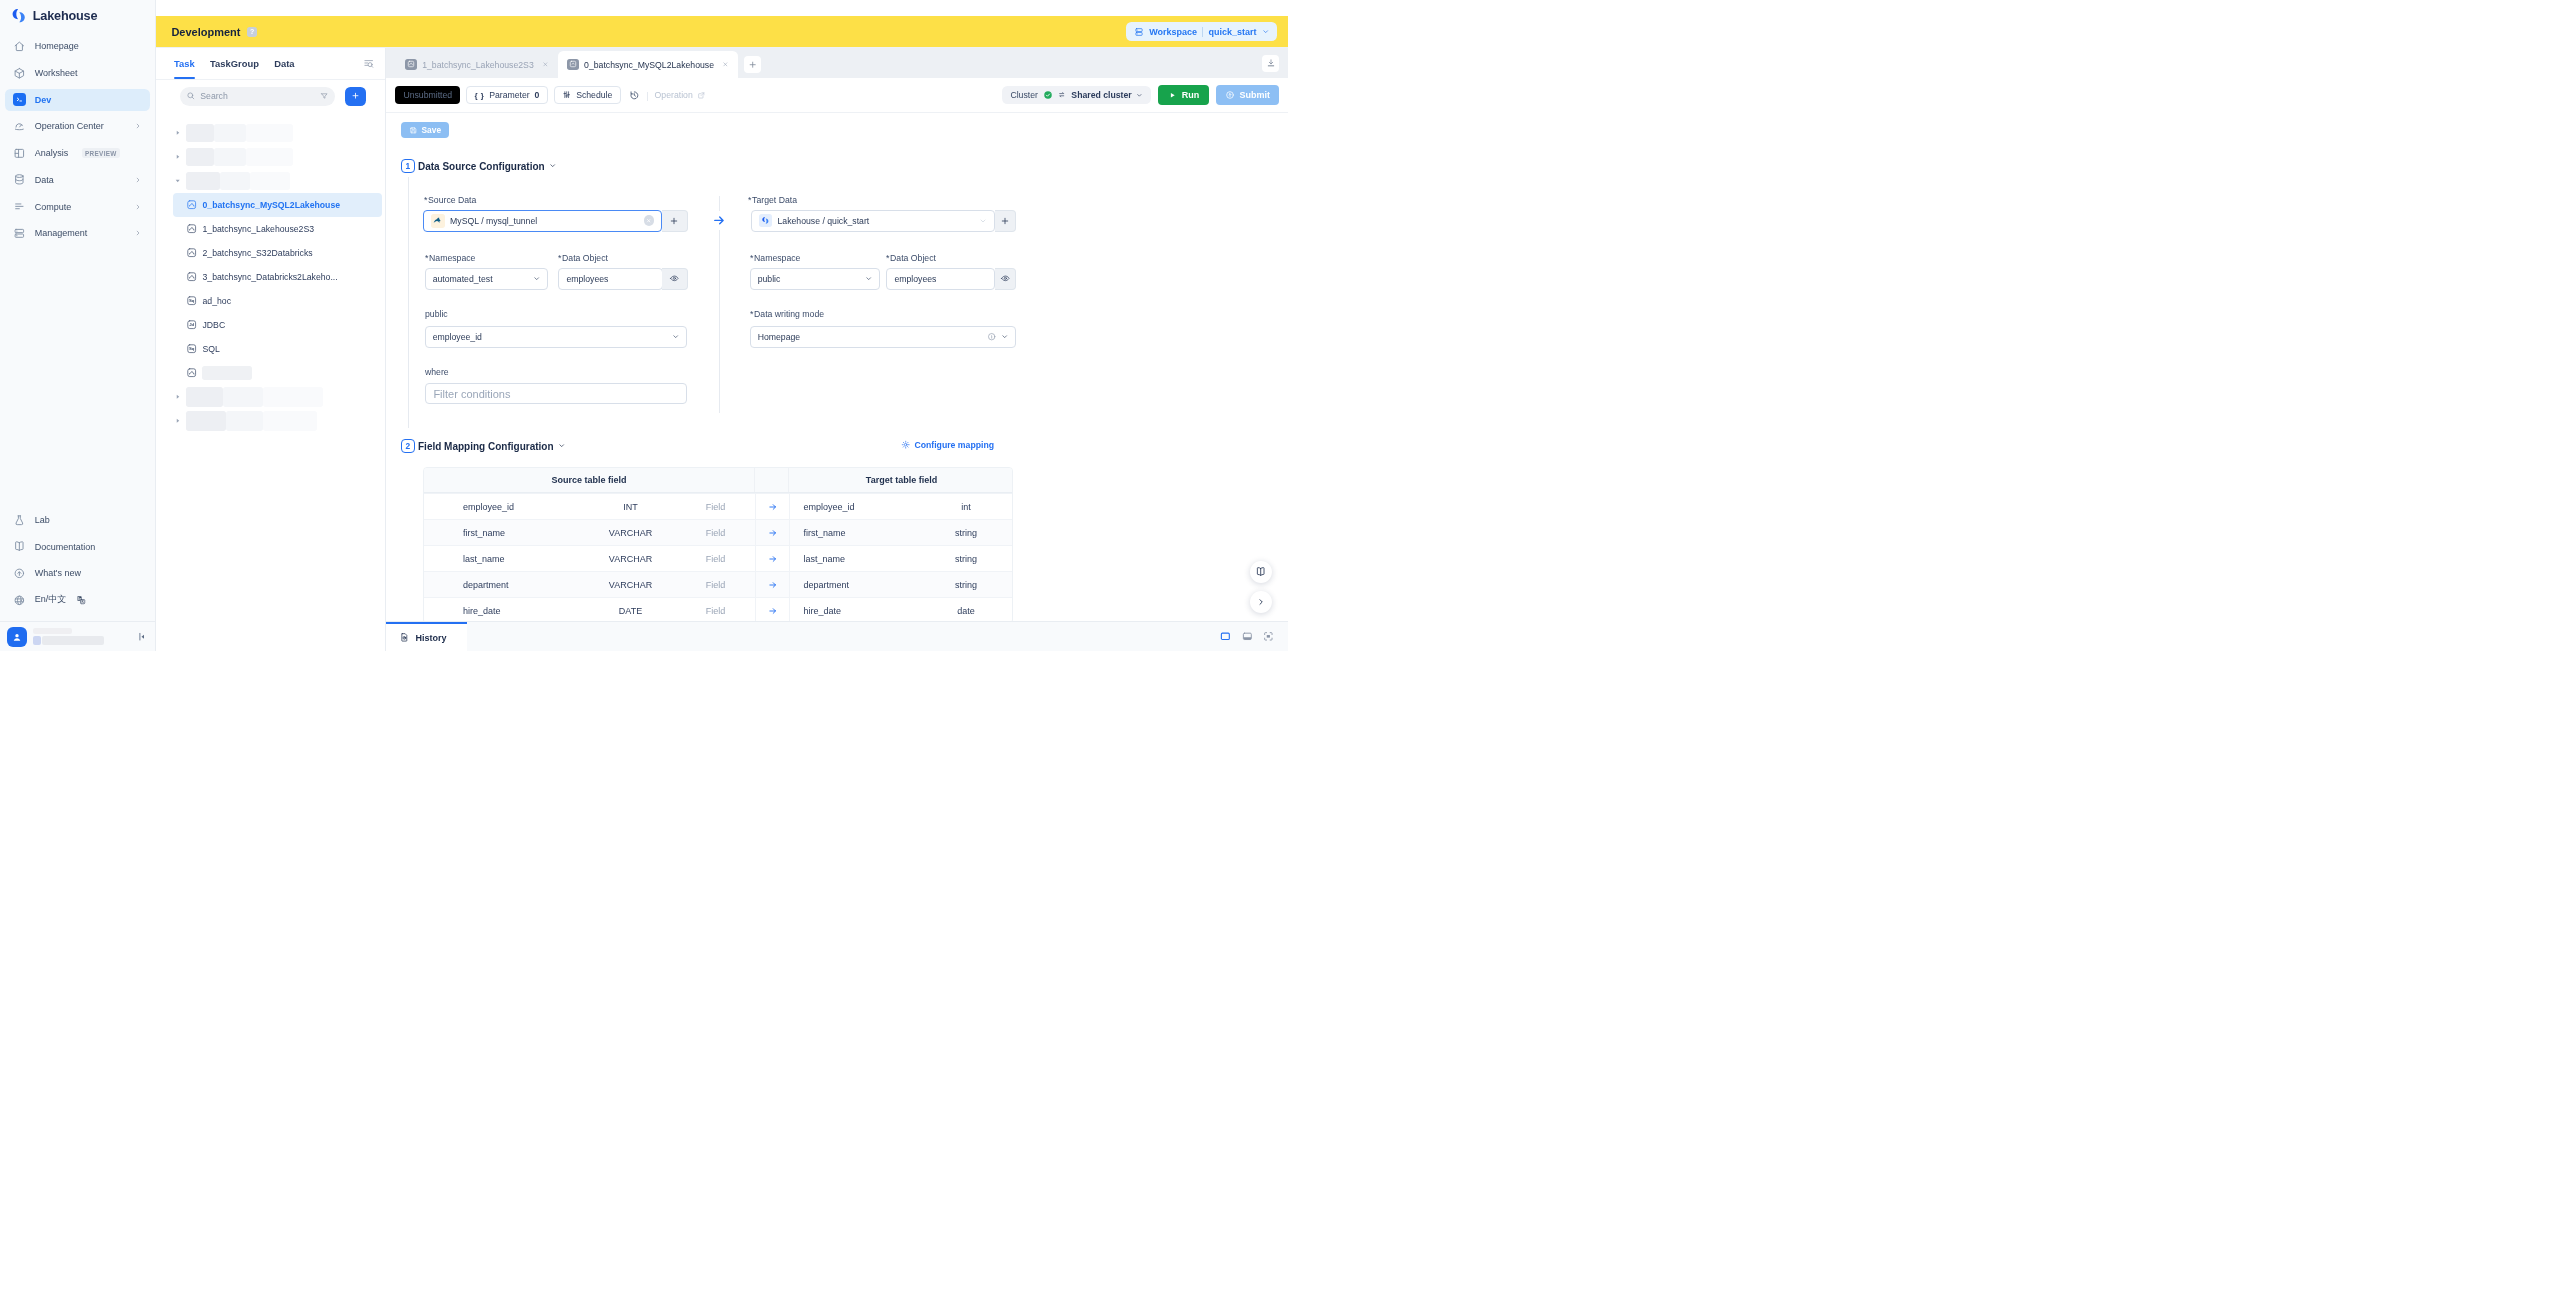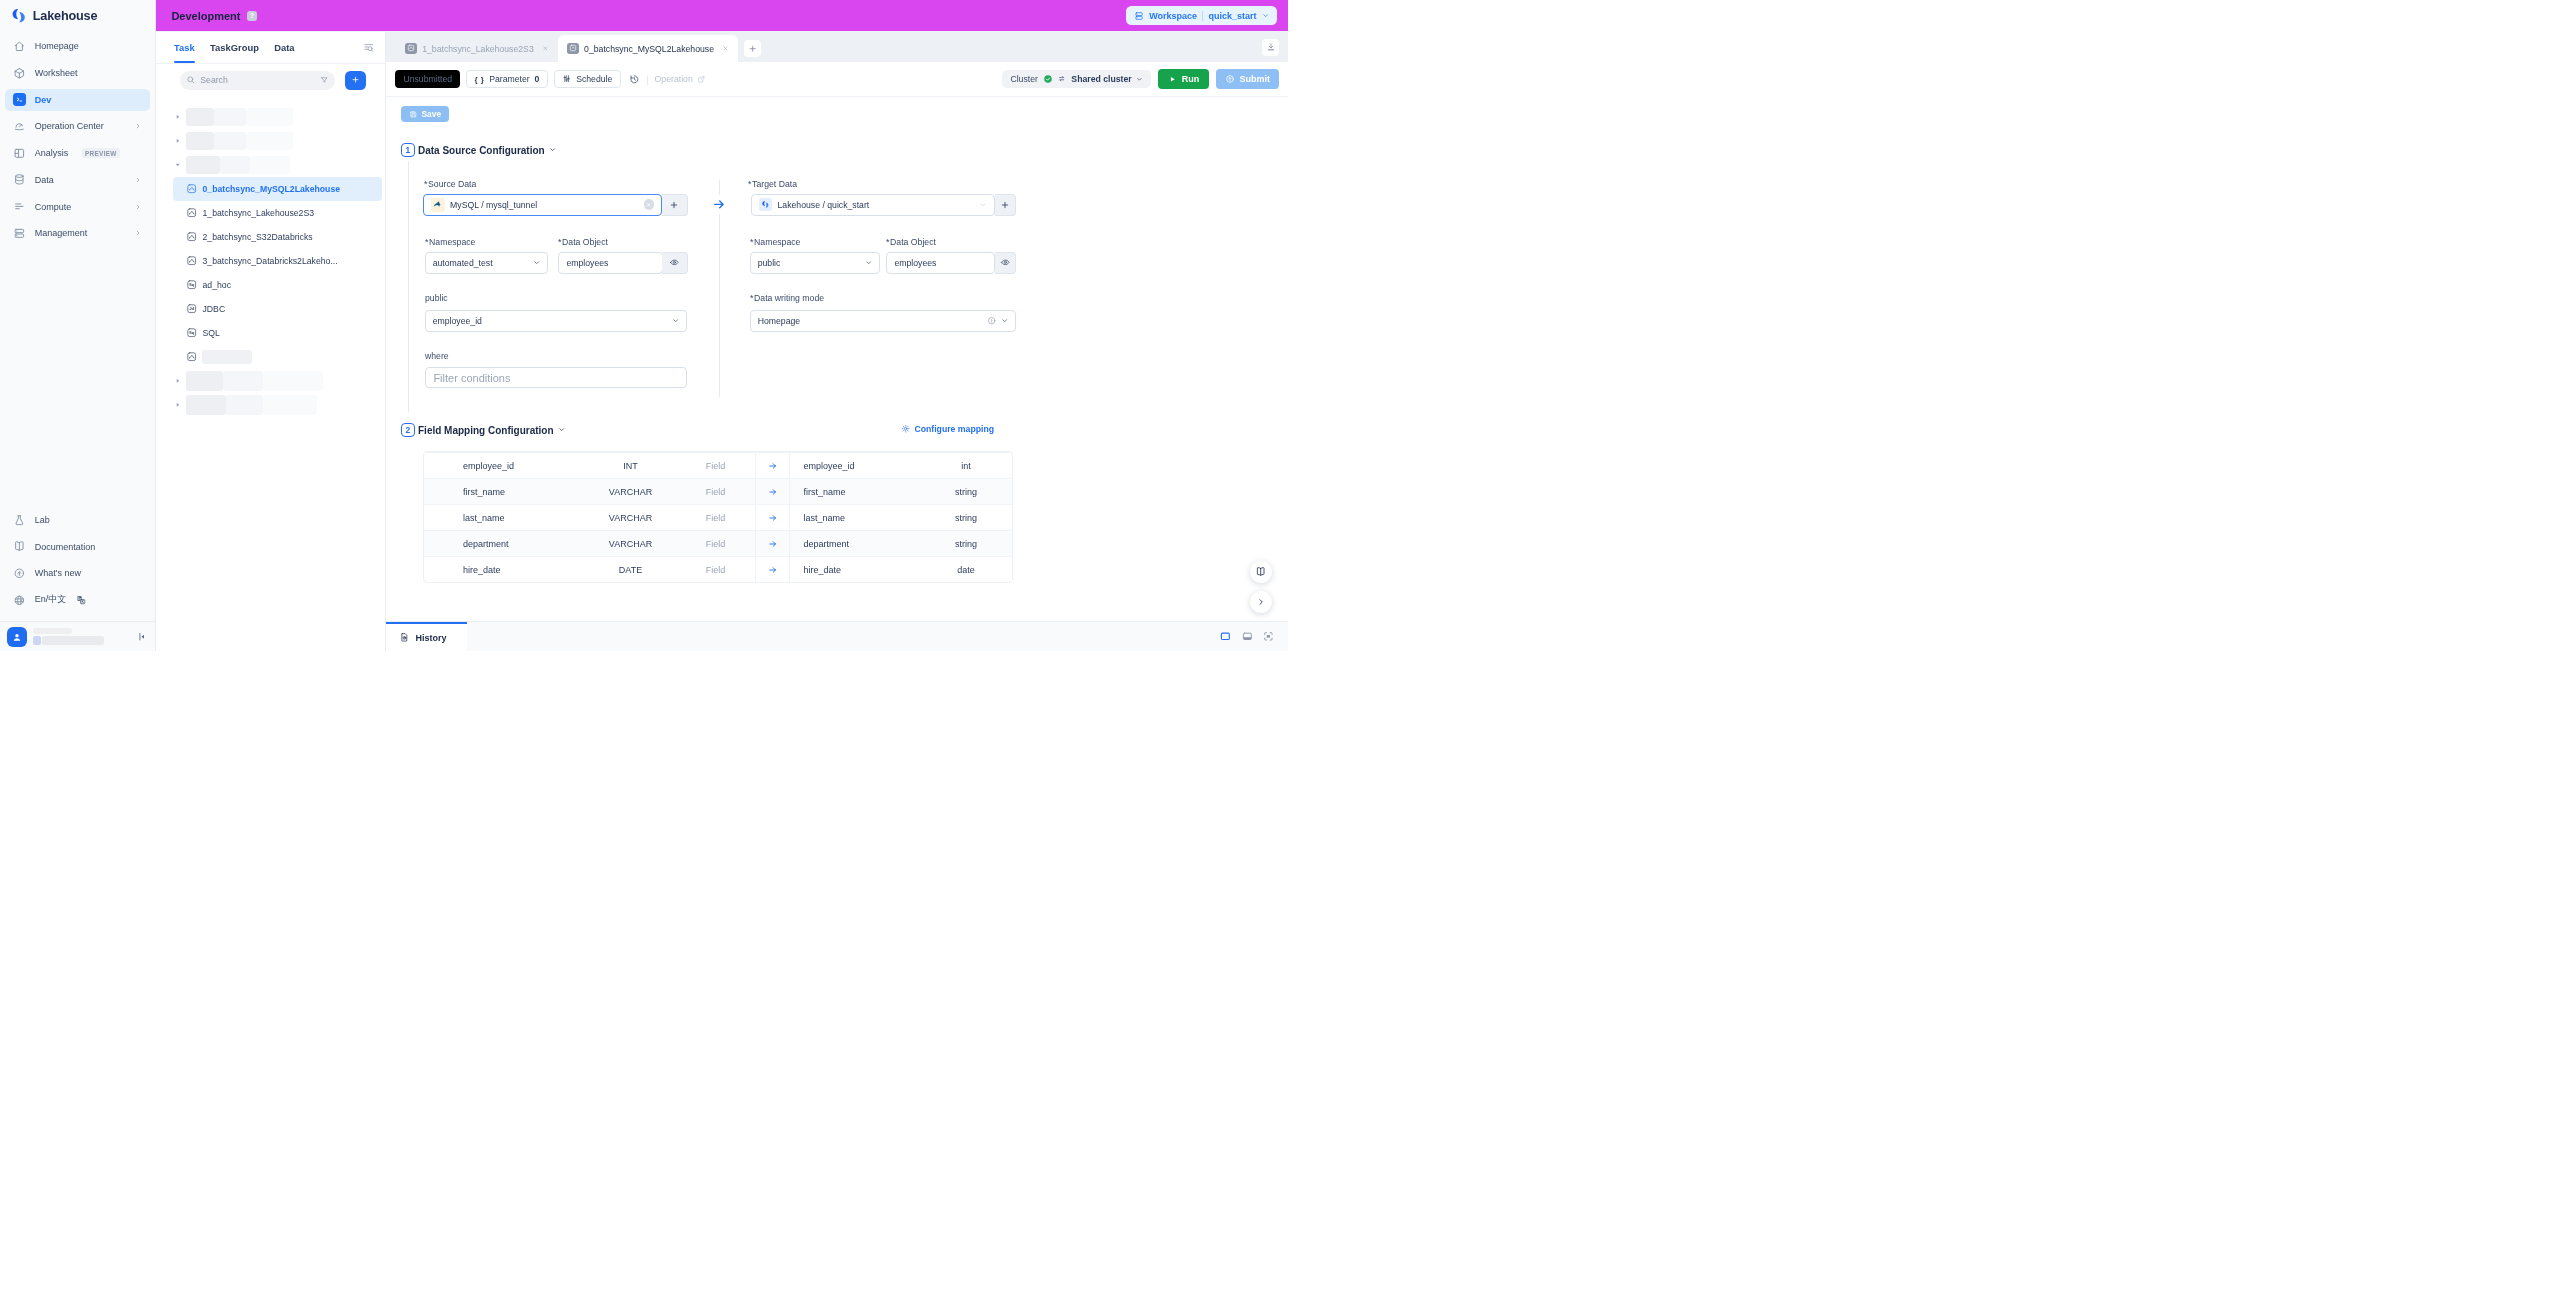--- a/index.html
+++ b/index.html
@@ -32,21 +32,21 @@
   .avatar { width:20px; height:20px; border-radius:6px; background:#1f6cf0; color:#fff; display:flex; align-items:center; justify-content:center; cursor:pointer; }
   .blur-name { display:flex; flex-direction:column; gap:2px; }
   .blur-name .r1 { width:39px; height:5.4px; background:#efeff2; border-radius:2px; }
   .blur-name .r2 { display:flex; gap:1.3px; }
   .blur-name .b1 { width:8px; height:8.7px; background:#ccd6f2; border-radius:2px; }
   .blur-name .b2 { width:62px; height:8.7px; background:#e8eaee; border-radius:2px; }
   .collapse-btn { margin-left:auto; color:#5b6b84; cursor:pointer; }
 
   
   .right-col { flex:1; display:flex; flex-direction:column; min-width:0; }
-  .topbar { height:32px; background:#d946ef; border-bottom:0.7px solid #eef1f5; display:flex; align-items:center; padding:0 10.7px 0 15.4px; flex:none; }
+  .topbar { height:32px; background:#fde047; border-bottom:0.7px solid #eef1f5; display:flex; align-items:center; padding:0 10.7px 0 15.4px; flex:none;margin-top:16px; }
   .topbar h1 { font-size:11px; font-weight:700; color:#16233e; margin:0; }
   .help-chip { width:10px; height:10px; background:#c7cfda; color:#fff; border-radius:2.7px; font-size:7px; font-weight:700; display:flex; align-items:center; justify-content:center; margin-left:6.7px; cursor:pointer; }
   .ws-pill { margin-left:auto; background:#e7f3fd; border-radius:5.4px; padding:4.7px 8px; display:flex; align-items:center; gap:5.4px; color:#2577f3; font-size:9px; font-weight:600; cursor:pointer; }
   .ws-div { width:0.7px; height:10px; background:#bcd7f2; }
 
   .content-row { flex:1; display:flex; min-height:0; }
 
   
   .explorer { width:230px; background:#fff; border-right:0.7px solid #e9edf2; display:flex; flex-direction:column; flex:none; }
   .ex-tabs { height:32px; display:flex; align-items:stretch; padding:0 10.7px 0 18px; gap:15.4px; border-bottom:0.7px solid #eef1f5; flex:none; }
@@ -819,20 +819,25 @@
             <span class="ic" id="gear-ic">
                 <svg width="9.4" height="9.4" viewBox="0 0 24 24" fill="none" stroke="currentColor" stroke-width="1.7" stroke-linecap="round" stroke-linejoin="round">
                   <circle cx="12" cy="12" r="3.2"></circle>
                   <path d="M12 3.2v2.4M12 18.4v2.4M3.2 12h2.4M18.4 12h2.4M5.9 5.9l1.7 1.7M16.4 16.4l1.7 1.7M18.1 5.9l-1.7 1.7M7.6 16.4l-1.7 1.7"></path>
                 </svg>
               </span>
             <span>Configure mapping</span>
           </div>
 
           <div class="map-table abs">
+            <div class="mt-head">
+              <span class="hcell">Source table field</span>
+              <span class="hcell"></span>
+              <span class="hcell">Target table field</span>
+            </div>
             <div id="map-rows">
                 <div class="mt-row">
                   <span class="c-sname">employee_id</span>
                   <span class="c-stype">INT</span>
                   <span class="c-skind">Field</span>
                   <span class="c-arrow">
                     <svg width="10" height="10" viewBox="0 0 24 24" fill="none" stroke="currentColor" stroke-width="2.2" stroke-linecap="round" stroke-linejoin="round">
                       <path d="M4.5 12h13.5M12.5 6.5L18 12l-5.5 5.5"></path>
                     </svg>
                   </span>

